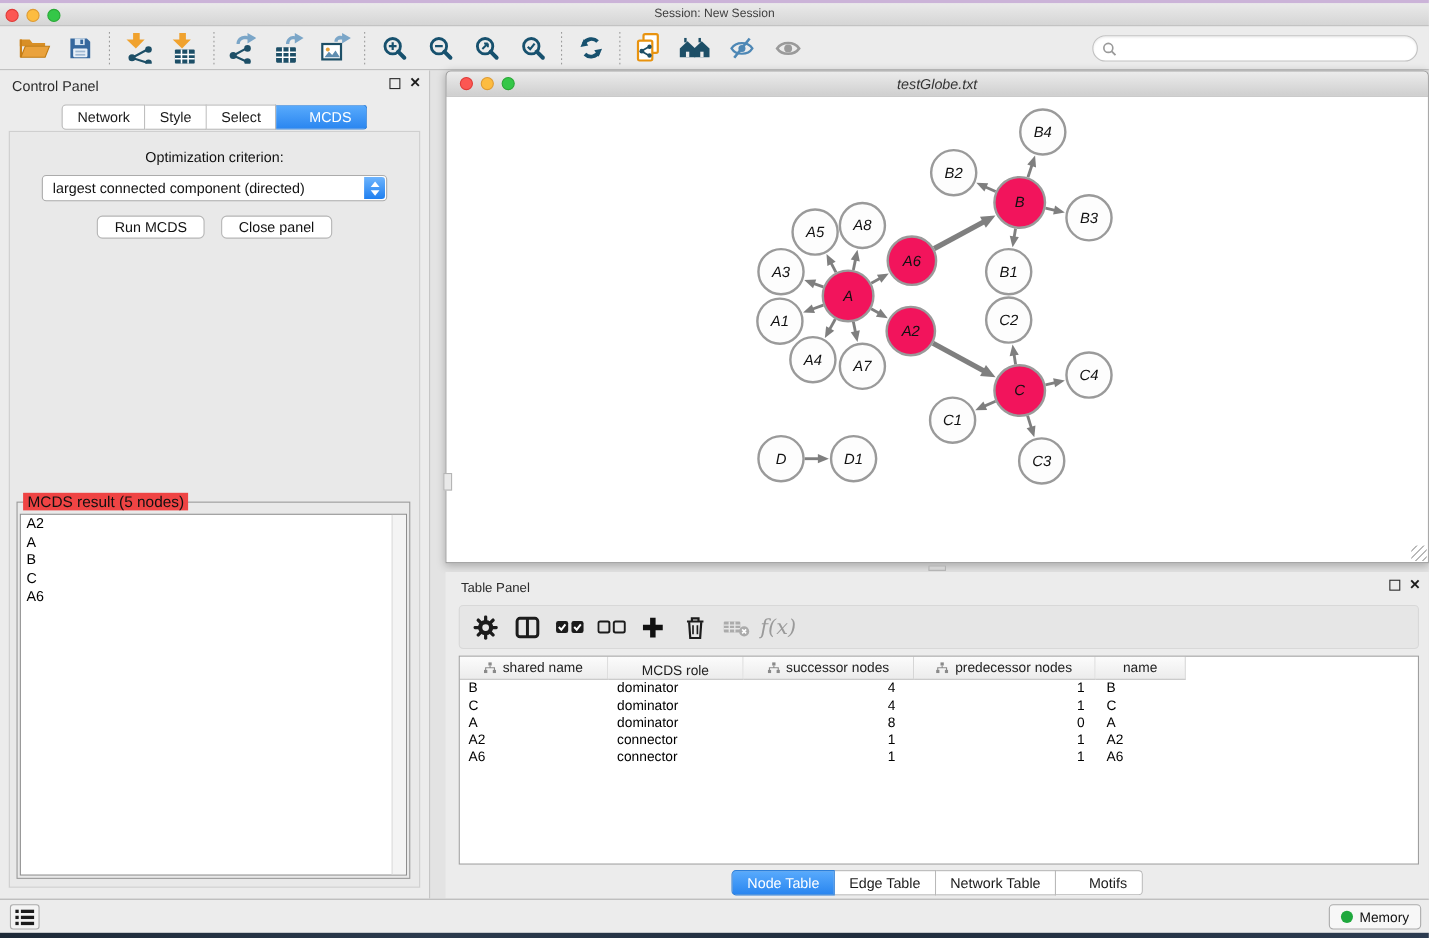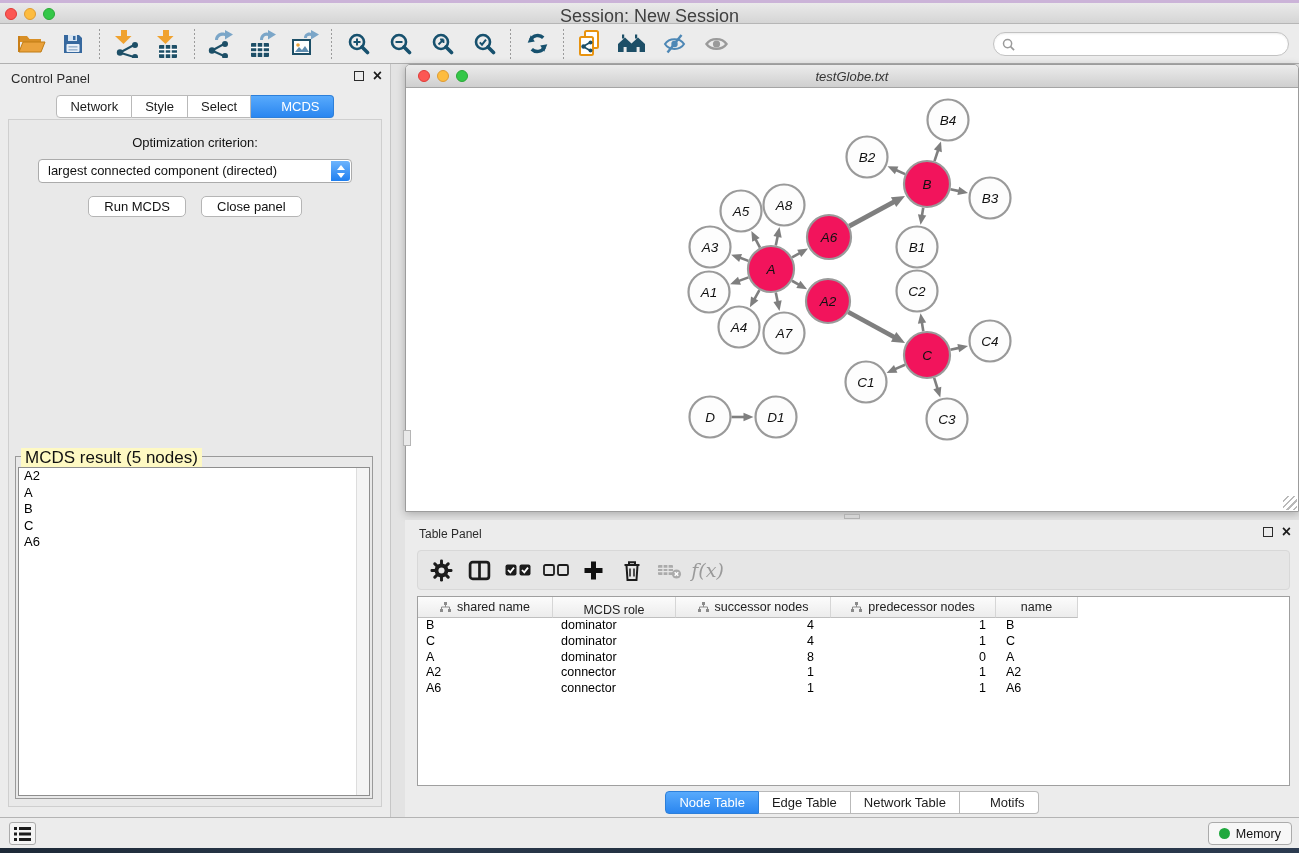--- a/index.html
+++ b/index.html
@@ -4,21 +4,21 @@
 <style>
   * { margin:0; padding:0; box-sizing:border-box; }
   html,body { width:1299px; height:853px; overflow:hidden; }
   body { font-family:"Liberation Sans","DejaVu Sans",sans-serif; background:#ececec; position:relative; }
 
   
   .desktop-top { position:absolute; left:0; top:0; width:1299px; height:3px; background:#cbb3d8; }
   .titlebar { position:absolute; left:0; top:3px; width:1299px; height:21px;
     background:linear-gradient(#eaeaea,#d5d5d5); border-bottom:1px solid #b6b6b6; }
   .titlebar .title { position:absolute; left:0; right:0; top:3px; text-align:center;
-    font-size:18px; color:#3f3f3f; }
+    font-size:11px; color:#3f3f3f; }
   .lights { position:absolute; left:5px; top:5px; display:flex; gap:7px; }
   .light { width:12px; height:12px; border-radius:50%; }
   .light.red { background:#fc5753; border:1px solid #df3b38; }
   .light.yellow { background:#fdbc40; border:1px solid #de9b33; }
   .light.green { background:#34c748; border:1px solid #2aa837; }
 
   .main-toolbar { position:absolute; left:0; top:24px; width:1299px; height:40px;
     background:#ececec; border-bottom:1px solid #b0b0b0; display:flex; align-items:center; padding-left:10px; }
   .tbtn { width:42px; height:32px; display:flex; align-items:center; justify-content:center; cursor:default; }
   .vsep { width:1px; height:30px; margin:0 5px; background-image:linear-gradient(#9b9b9b 40%, transparent 40%);
@@ -58,22 +58,22 @@
     justify-content:center; gap:3px; }
   .tri-up { width:0; height:0; border-left:4px solid transparent; border-right:4px solid transparent;
     border-bottom:5px solid #fff; }
   .tri-dn { width:0; height:0; border-left:4px solid transparent; border-right:4px solid transparent;
     border-top:5px solid #fff; }
   .btn-row { display:flex; justify-content:center; gap:15px; margin-top:13px; }
   .mac-btn { background:#fff; border:1px solid #b5b5b5; border-radius:5px; padding:2px 15px;
     font-size:13px; color:#111; }
 
   .result-group { position:absolute; left:6px; right:8px; top:336px; bottom:7px; border:1px solid #9a9a9a; }
-  .result-legend { position:absolute; top:-9px; left:5px; background:#fef9c3; padding:0 4px;
-    font-size:17px; color:#111; }
+  .result-legend { position:absolute; top:-9px; left:5px; background:#ef4444; padding:0 4px;
+    font-size:14px; color:#111; }
   .result-list { position:absolute; left:2px; right:2px; top:10px; bottom:2px; background:#fff;
     border:1px solid #8e8e8e; overflow:hidden; }
   .scroll-track { position:absolute; right:0; top:0; bottom:0; width:13px; background:#f4f4f4;
     border-left:1px solid #ddd; }
   .list-item { font-size:13px; line-height:16.5px; padding-left:5px; color:#000; }
 
   
   .network-window { position:absolute; left:405px; top:0; width:894px; height:448px;
     border:1px solid #9c9c9c; border-radius:5px 5px 0 0; box-shadow:0 2px 8px rgba(0,0,0,.25);font-style:italic; }
   .nw-titlebar { position:absolute; left:0; top:0; right:0; height:23px;

